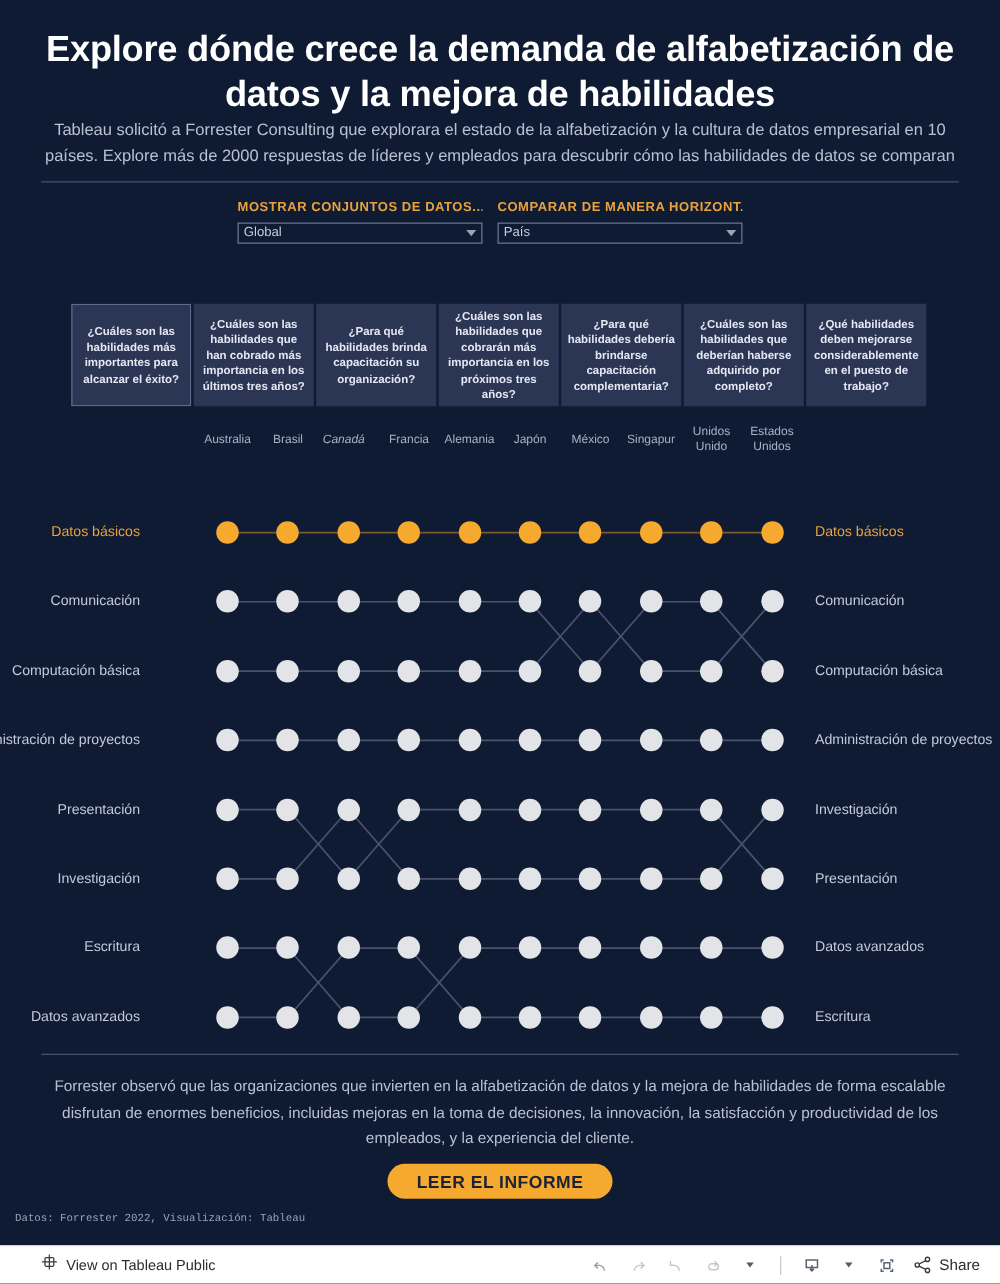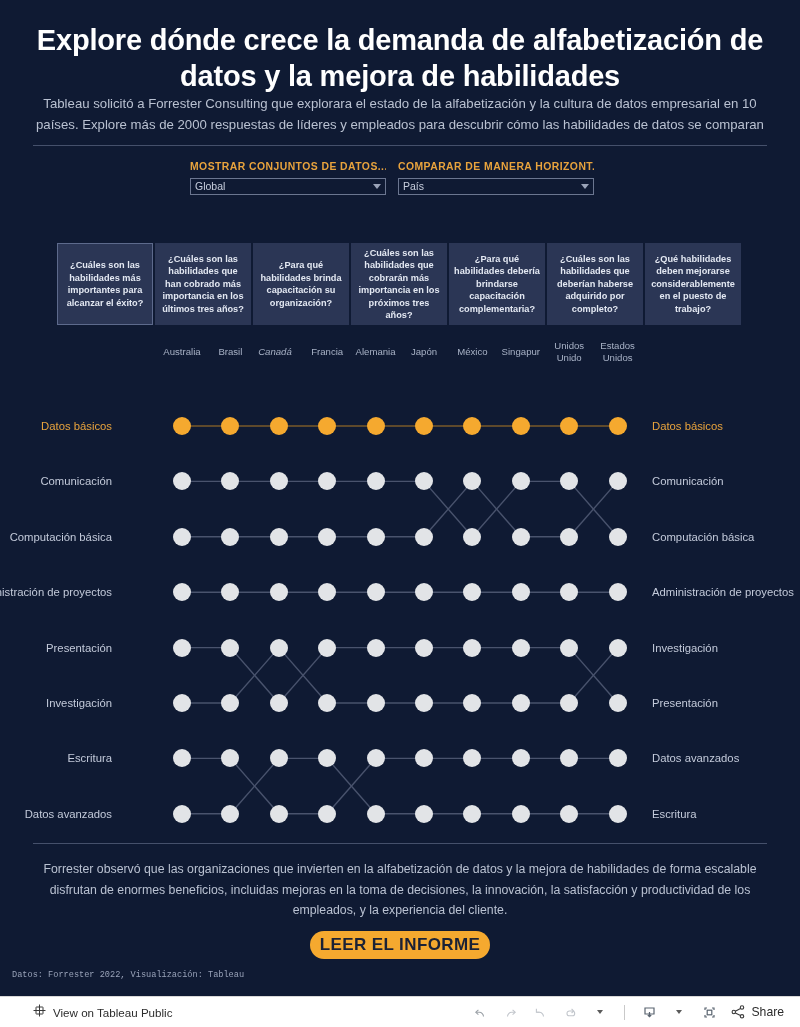--- a/index.html
+++ b/index.html
@@ -82,21 +82,21 @@
   .ftr-rule { position: absolute; left: 33px; top: 843px; width: 734px; height: 1px; background: #45506b; }
   .ftr-text {
     position: absolute; left: 40px; top: 859px; width: 720px;
     text-align: center; color: #b9c1d1;
     font-size: 12.3px; line-height: 20.5px;
     height: 62px; overflow: hidden;
   }
   .cta {
     position: absolute; left: 310px; top: 931px; width: 180px; height: 28px;
     background: #f5a92f; border-radius: 14px; border: none;
-    color: #1b2236; font-size: 17px; font-weight: 700; letter-spacing: 0.4px;
+    color: #1b2236; font-size: 14px; font-weight: 700; letter-spacing: 0.4px;
     display: flex; align-items: center; justify-content: center; cursor: pointer;
   }
   .credit {
     position: absolute; left: 12px; top: 970px;
     color: #98a2b8; font-size: 8.6px; font-family: Liberation Mono, monospace;
   }
 
   
   .toolbar {
     position: absolute; left: 0; top: 996px; width: 800px; height: 31px;

